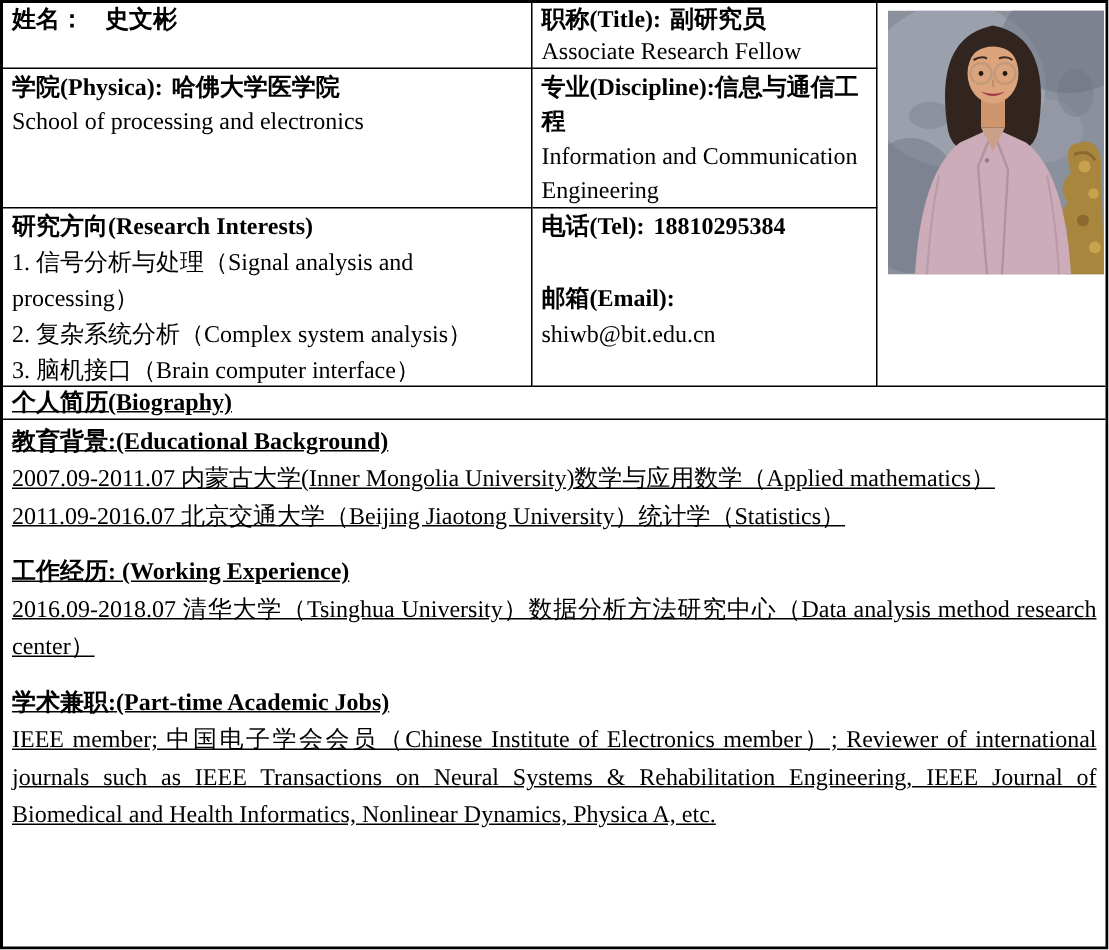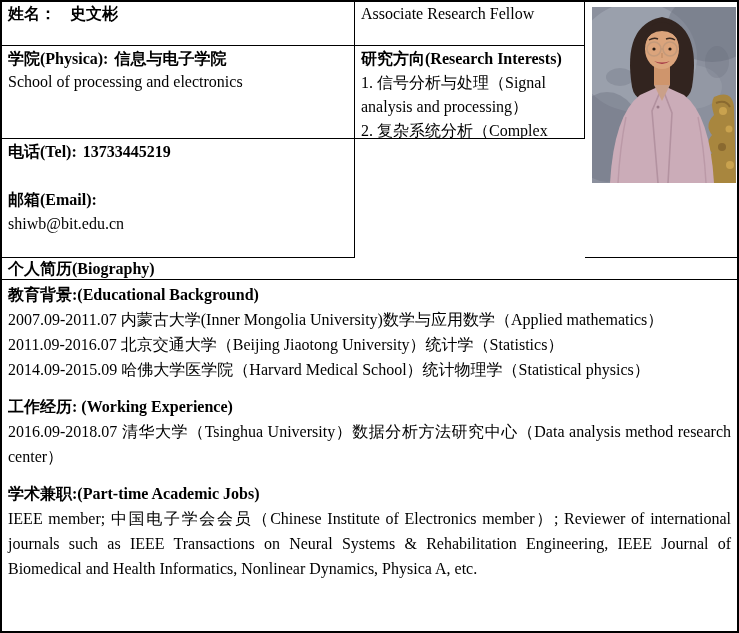--- a/index.html
+++ b/index.html
@@ -24,36 +24,37 @@
   .bold { font-weight: bold; }
   .r1 .line { line-height: 21px; }
   .r2 .line { line-height: 23px; }
   .r3 .line { line-height: 24px; }
   .val-gap-lg { margin-left: 14px; }
   .val-gap { margin-left: 6px; }
   .spacer-line { height: 24px; }
   .photo-cell { grid-column: 3; grid-row: 1 / 4; padding: 0; }
   .photo-cell svg { display: block; margin: 5px 0 0 7px; }
   .span-all { grid-column: 1 / 4; }
-  .bio-header-row { padding-top: 0; }
+  .bio-header-row { padding-top: 0; text-decoration: underline; }
   .bio-header-row .line { line-height: 21px; }
   .bio-content { padding-top: 2px; }
-  .bio-content p { margin: 0; line-height: 25px; text-align: justify; }
+  .bio-content p { margin: 0; line-height: 25px; text-align: justify; text-decoration: underline; }
   .bio-sec + .bio-sec { margin-top: 12px; }
 </style>
 </head>
 <body>
 
 <div class="sheet">
   <div class="tbl">
 
     <div class="cell bR bB r1">
       <div class="line"><span class="bold">姓名：</span><span class="bold val-gap-lg">史文彬</span></div>
     </div>
     <div class="cell bR bB r1">
+      <div class="line"><span class="bold">职称(Title):</span><span class="bold val-gap">副研究员</span></div>
       <div class="line">Associate Research Fellow</div>
     </div>
     <div class="cell photo-cell bB">
       <svg width="144" height="176" viewBox="0 0 144 176" aria-label="portrait photo">
 
         <rect x="0" y="0" width="144" height="176" fill="#8b909d"></rect>
         <ellipse cx="45" cy="50" rx="60" ry="55" fill="#aeb3be" opacity="0.45"></ellipse>
         <ellipse cx="120" cy="20" rx="45" ry="35" opacity="0.5" fill="#6e7482"></ellipse>
         <ellipse cx="15" cy="130" rx="35" ry="45" opacity="0.45" fill="#6e7482"></ellipse>
         <ellipse cx="100" cy="80" rx="30" ry="22" opacity="0.3" fill="#a6abb6"></ellipse>
@@ -99,47 +100,50 @@
           <path d="M70,80 L80,106 L76,176" fill="none" stroke-width="1.6" stroke="#b392a0"></path>
           <path d="M62,78 L70,94 L78,78" fill="#caa089"></path>
           <path d="M34,110 q-6,30 -8,66" fill="none" stroke-width="1.4" opacity="0.7" stroke="#b392a0"></path>
           <path d="M106,110 q6,30 8,66" fill="none" stroke-width="1.4" opacity="0.7" stroke="#b392a0"></path>
           <circle cx="66" cy="100" r="1.5" fill="#9b7b89"></circle>
         </g>
       </svg>
     </div>
 
     <div class="cell bR bB r2">
-      <div class="line"><span class="bold">学院(Physica):</span><span class="bold val-gap">信息与电子学院</span></div>
+      <div class="line"><span class="bold">学院(Physica):</span><span class="bold val-gap">哈佛大学医学院</span></div>
       <div class="line">School of processing and electronics</div>
+    </div>
+    <div class="cell bR bB r2">
+      <div class="line"><span class="bold">专业(Discipline):</span><span class="bold">信息与通信工程</span></div>
+      <div class="line">Information and Communication Engineering</div>
     </div>
 
     <div class="cell bR bB r3">
       <div class="line bold">研究方向(Research Interests)</div>
       <div class="line">1. 信号分析与处理（Signal analysis and processing）</div>
       <div class="line">2. 复杂系统分析（Complex system analysis）</div>
       <div class="line">3. 脑机接口（Brain computer interface）</div>
     </div>
     <div class="cell bR bB r3">
-      <div class="line"><span class="bold">电话(Tel):</span><span class="bold val-gap">13733445219</span></div>
+      <div class="line"><span class="bold">电话(Tel):</span><span class="bold val-gap">18810295384</span></div>
       <div class="spacer-line"></div>
       <div class="line bold">邮箱(Email):</div>
       <div class="line">shiwb@bit.edu.cn</div>
     </div>
 
     <div class="cell span-all bB bio-header-row">
       <div class="line bold">个人简历(Biography)</div>
     </div>
 
     <div class="cell span-all bio-content">
       <div class="bio-sec">
         <p class="bold">教育背景:(Educational Background)</p>
         <p>2007.09-2011.07 内蒙古大学(Inner Mongolia University)数学与应用数学（Applied mathematics）</p>
         <p>2011.09-2016.07 北京交通大学（Beijing Jiaotong University）统计学（Statistics）</p>
-        <p>2014.09-2015.09 哈佛大学医学院（Harvard Medical School）统计物理学（Statistical physics）</p>
       </div>
       <div class="bio-sec">
         <p class="bold">工作经历: (Working Experience)</p>
         <p>2016.09-2018.07 清华大学（Tsinghua University）数据分析方法研究中心（Data analysis method research center）</p>
       </div>
       <div class="bio-sec">
         <p class="bold">学术兼职:(Part-time Academic Jobs)</p>
         <p>IEEE member; 中国电子学会会员（Chinese Institute of Electronics member）; Reviewer of international journals such as IEEE Transactions on Neural Systems &amp; Rehabilitation Engineering, IEEE Journal of Biomedical and Health Informatics, Nonlinear Dynamics, Physica A, etc.</p>
       </div>
     </div>

